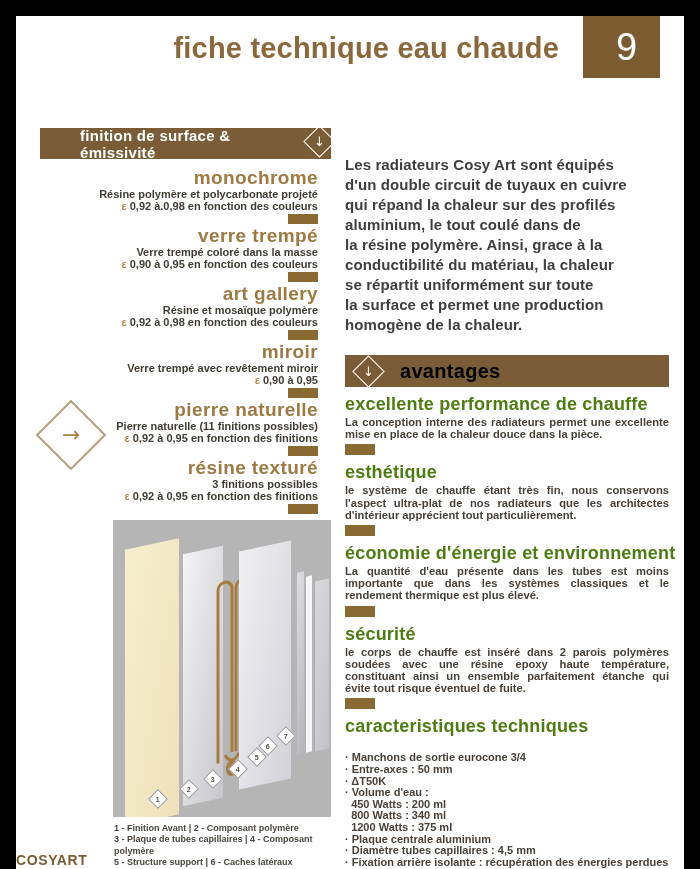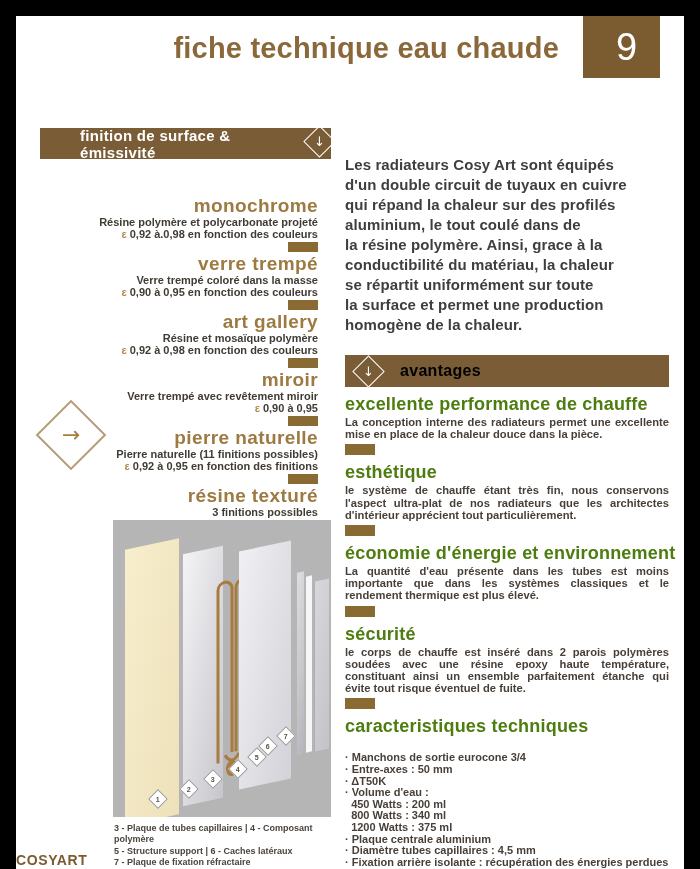--- a/index.html
+++ b/index.html
@@ -19,21 +19,21 @@
   
   .bar{background:#7a5c36;color:#fff;display:flex;align-items:center;position:absolute;}
   .bar-finition{left:24px;top:112px;width:291px;height:31px;justify-content:center;padding-right:34px;box-sizing:border-box;padding-left:40px;}
   .bar-label{font-size:15px;font-weight:700;letter-spacing:.3px;}
   .dmd{width:21px;height:21px;border:1.5px solid #fff;transform:rotate(45deg);
     display:flex;align-items:center;justify-content:center;flex:none;}
   .dmd span{transform:rotate(-45deg);color:#fff;font-size:13px;line-height:1;font-family:"DejaVu Sans",sans-serif;}
   .dmd-right{position:absolute;right:0px;top:2px;}
 
   
-  .finitions{position:absolute;left:24px;top:152px;width:278px;margin-top:28px;}
+  .finitions{position:absolute;left:24px;top:152px;width:278px;}
   .fin-item{text-align:right;margin-bottom:2px;}
   .fin-title{font-size:19px;line-height:20px;font-weight:700;color:#9d7a42;letter-spacing:.4px;}
   .fin-line{font-size:11px;line-height:12px;font-weight:700;color:#413b35;}
   .eps{color:#b3884a;font-weight:700;margin-right:3px;}
   .mini-rect{width:30px;height:10px;background:#8a6a33;margin:2px 0 0 auto;}
 
   
   .dmd-big{position:absolute;left:30px;top:394px;width:46px;height:46px;border:2px solid #b59c78;
     transform:rotate(45deg);display:flex;align-items:center;justify-content:center;background:#fff;}
   .dmd-big span{transform:rotate(-45deg);color:#a87c42;font-size:22px;line-height:1;font-family:"DejaVu Sans",sans-serif;}
@@ -57,21 +57,21 @@
   .legend{position:absolute;left:98px;top:807px;width:240px;}
   .legend div{font-size:9px;line-height:11.3px;font-weight:700;color:#4a443e;}
 
   
   .rcol{position:absolute;left:329px;top:0;width:324px;}
   .intro{margin-top:139px;white-space:pre-line;font-size:15px;line-height:20px;
     font-weight:700;color:#3e3e3e;letter-spacing:.1px;}
   .bar-avantages{position:relative;margin-top:20px;width:324px;height:32px;background:#7a5c36;
     display:flex;align-items:center;}
   .bar-avantages .dmd{margin-left:12px;background:#7a5c36;}
-  .bar-avantages .bar-label{margin-left:20px;font-size:16px;}
+  .bar-avantages .bar-label{margin-left:20px;font-size:20px;}
   .sect{margin-top:8px;}
   .sect-title{font-size:18px;line-height:19px;font-weight:700;color:#4d7c0f;letter-spacing:.2px;white-space:nowrap;}
   .sect-body{font-size:11.2px;line-height:12.2px;font-weight:700;color:#473f38;text-align:justify;margin-top:2px;}
   .sect .mini-rect{margin:4px auto 0 0;height:11px;}
   .tech-items{margin-top:16px;}
   .tech-items div{font-size:11px;line-height:11.6px;font-weight:700;color:#473f38;white-space:pre-wrap;}
 
   
   .logo{position:absolute;left:0;right:0;top:836px;text-align:left;
     font-size:14px;font-weight:800;color:#7b5c31;letter-spacing:.6px;}
@@ -168,20 +168,21 @@
       </div>
     <div class="mk mk6">
         <i>6</i>
       </div>
     <div class="mk mk7">
         <i>7</i>
       </div>
   </div>
 
   <div class="legend">
+    <div>1 - Finition Avant | 2 - Composant polymère</div>
     <div>3 - Plaque de tubes capillaires | 4 - Composant polymère</div>
     <div>5 - Structure support | 6 - Caches latéraux</div>
     <div>7 - Plaque de fixation réfractaire</div>
   </div>
 
   <div class="rcol">
     <div class="intro">Les radiateurs Cosy Art sont équipés
 d'un double circuit de tuyaux en cuivre
 qui répand la chaleur sur des profilés
 aluminium, le tout coulé dans de

